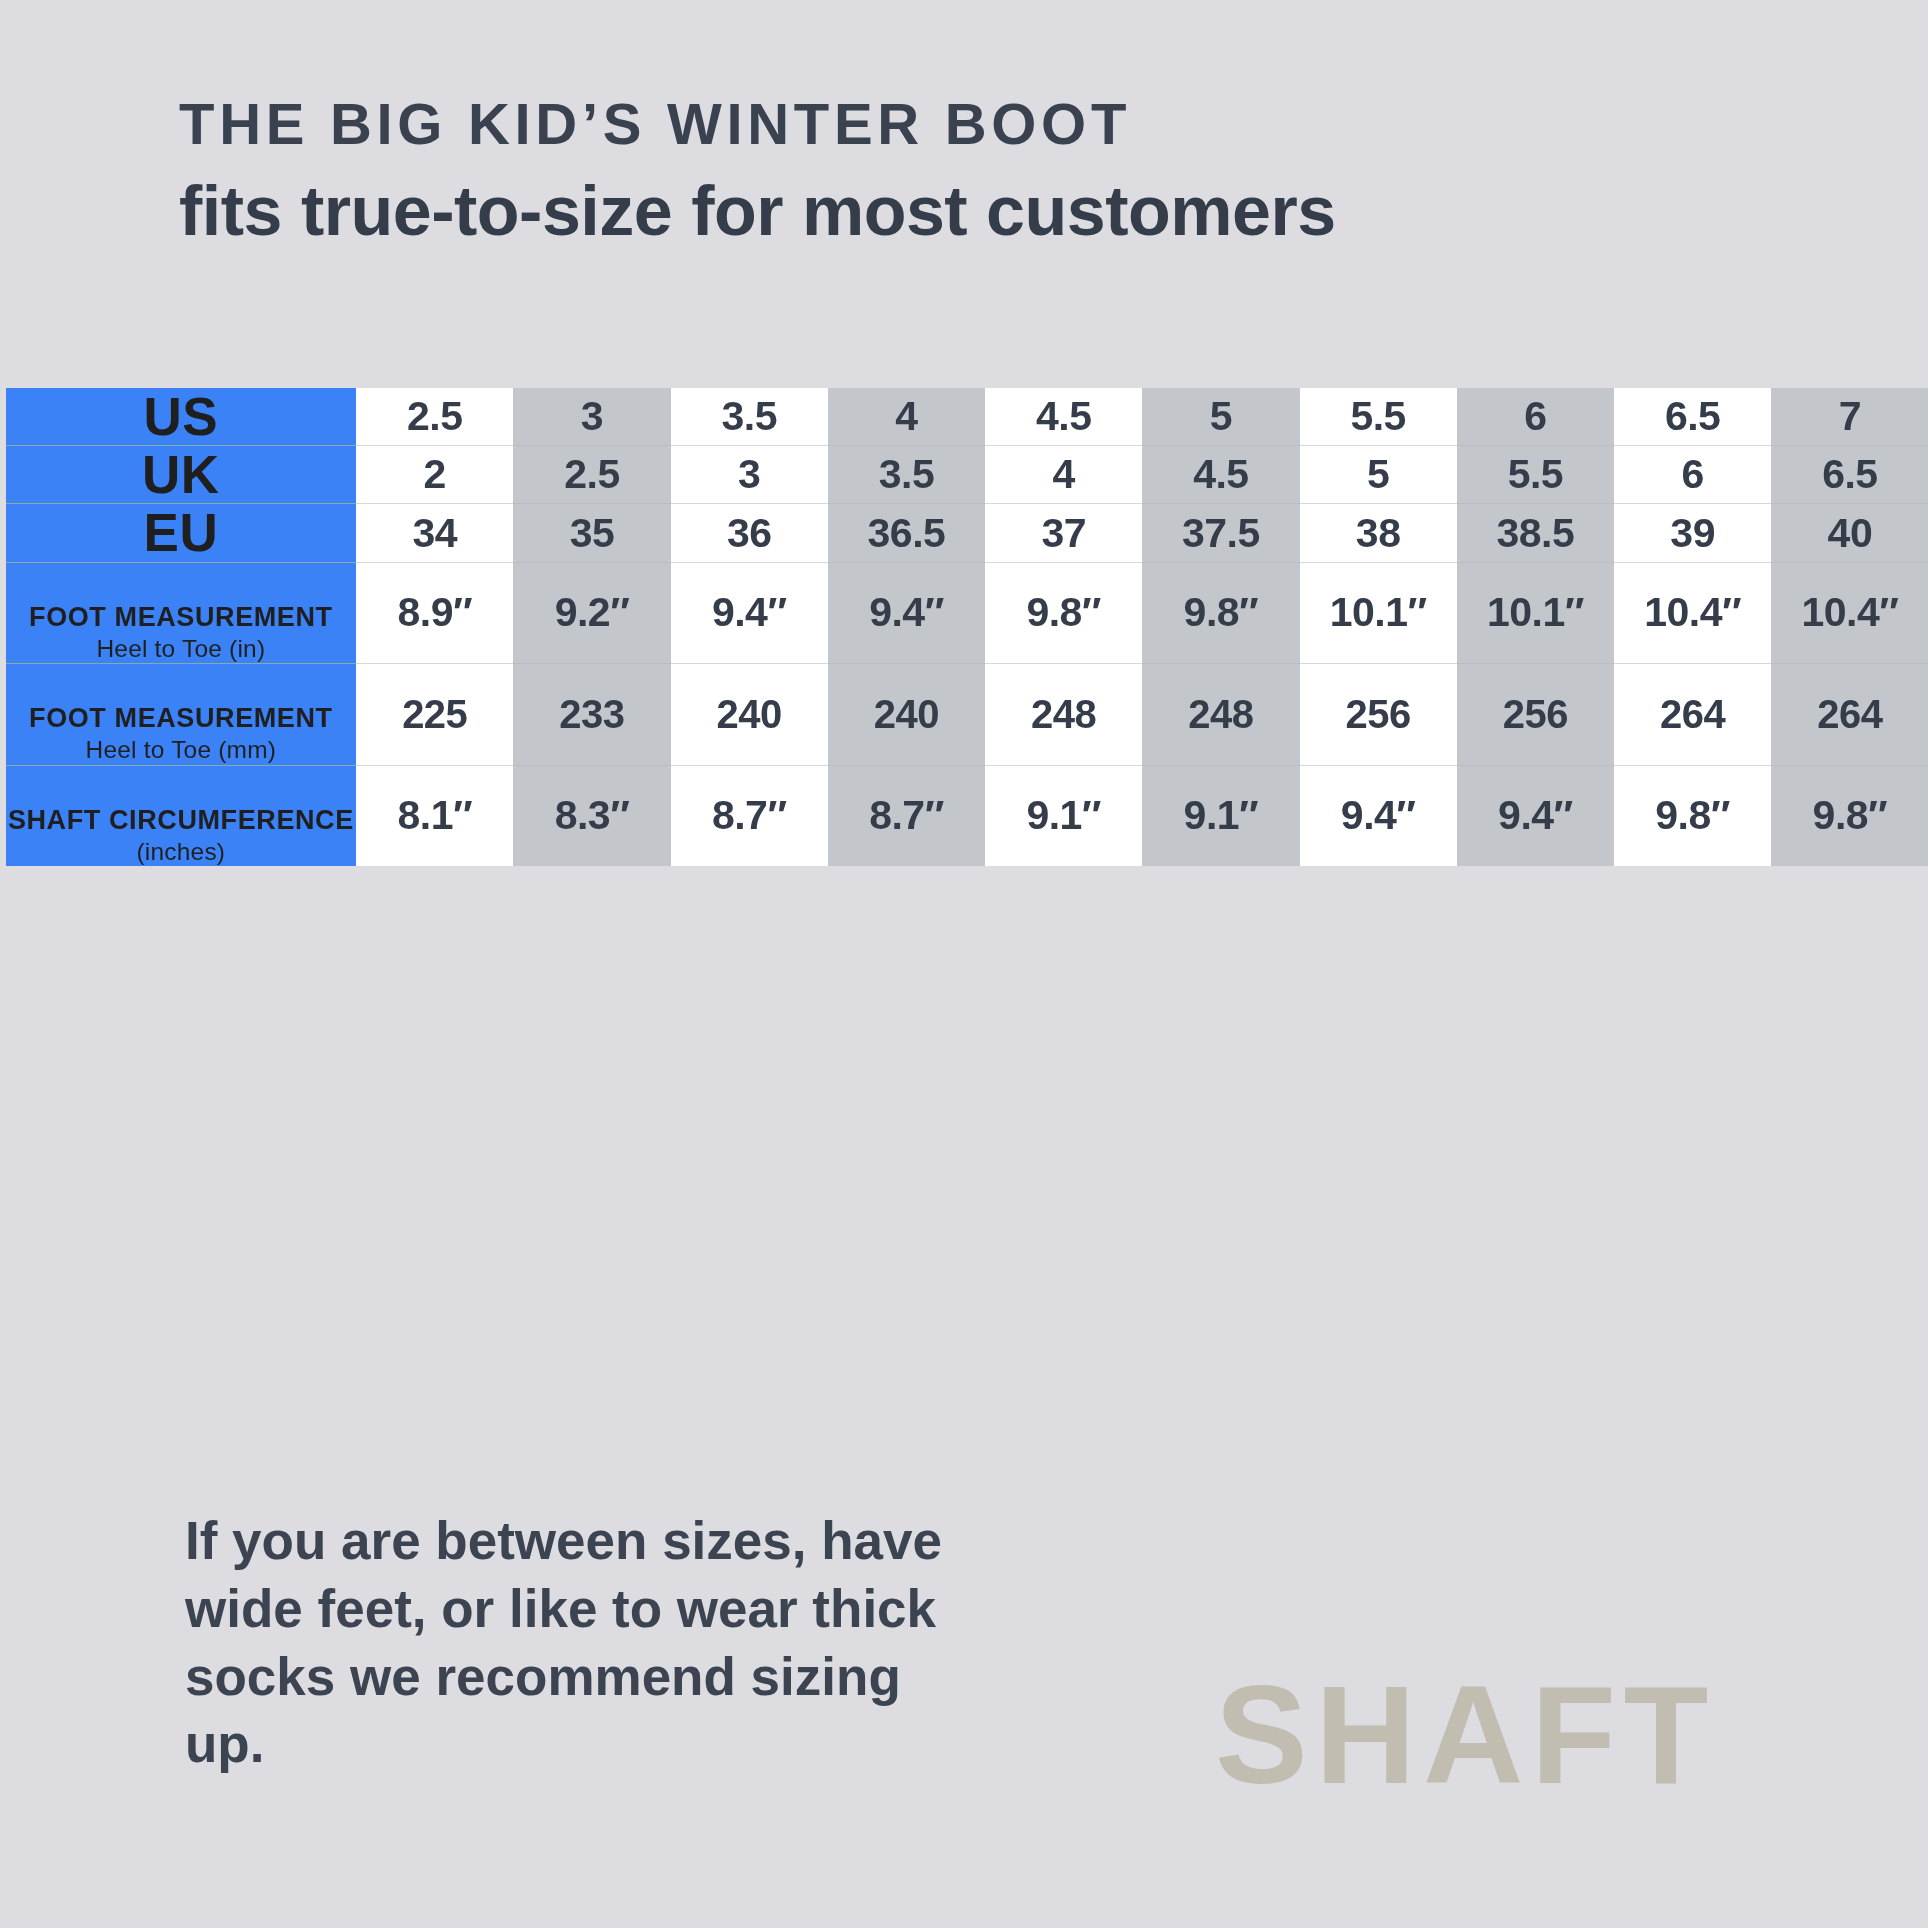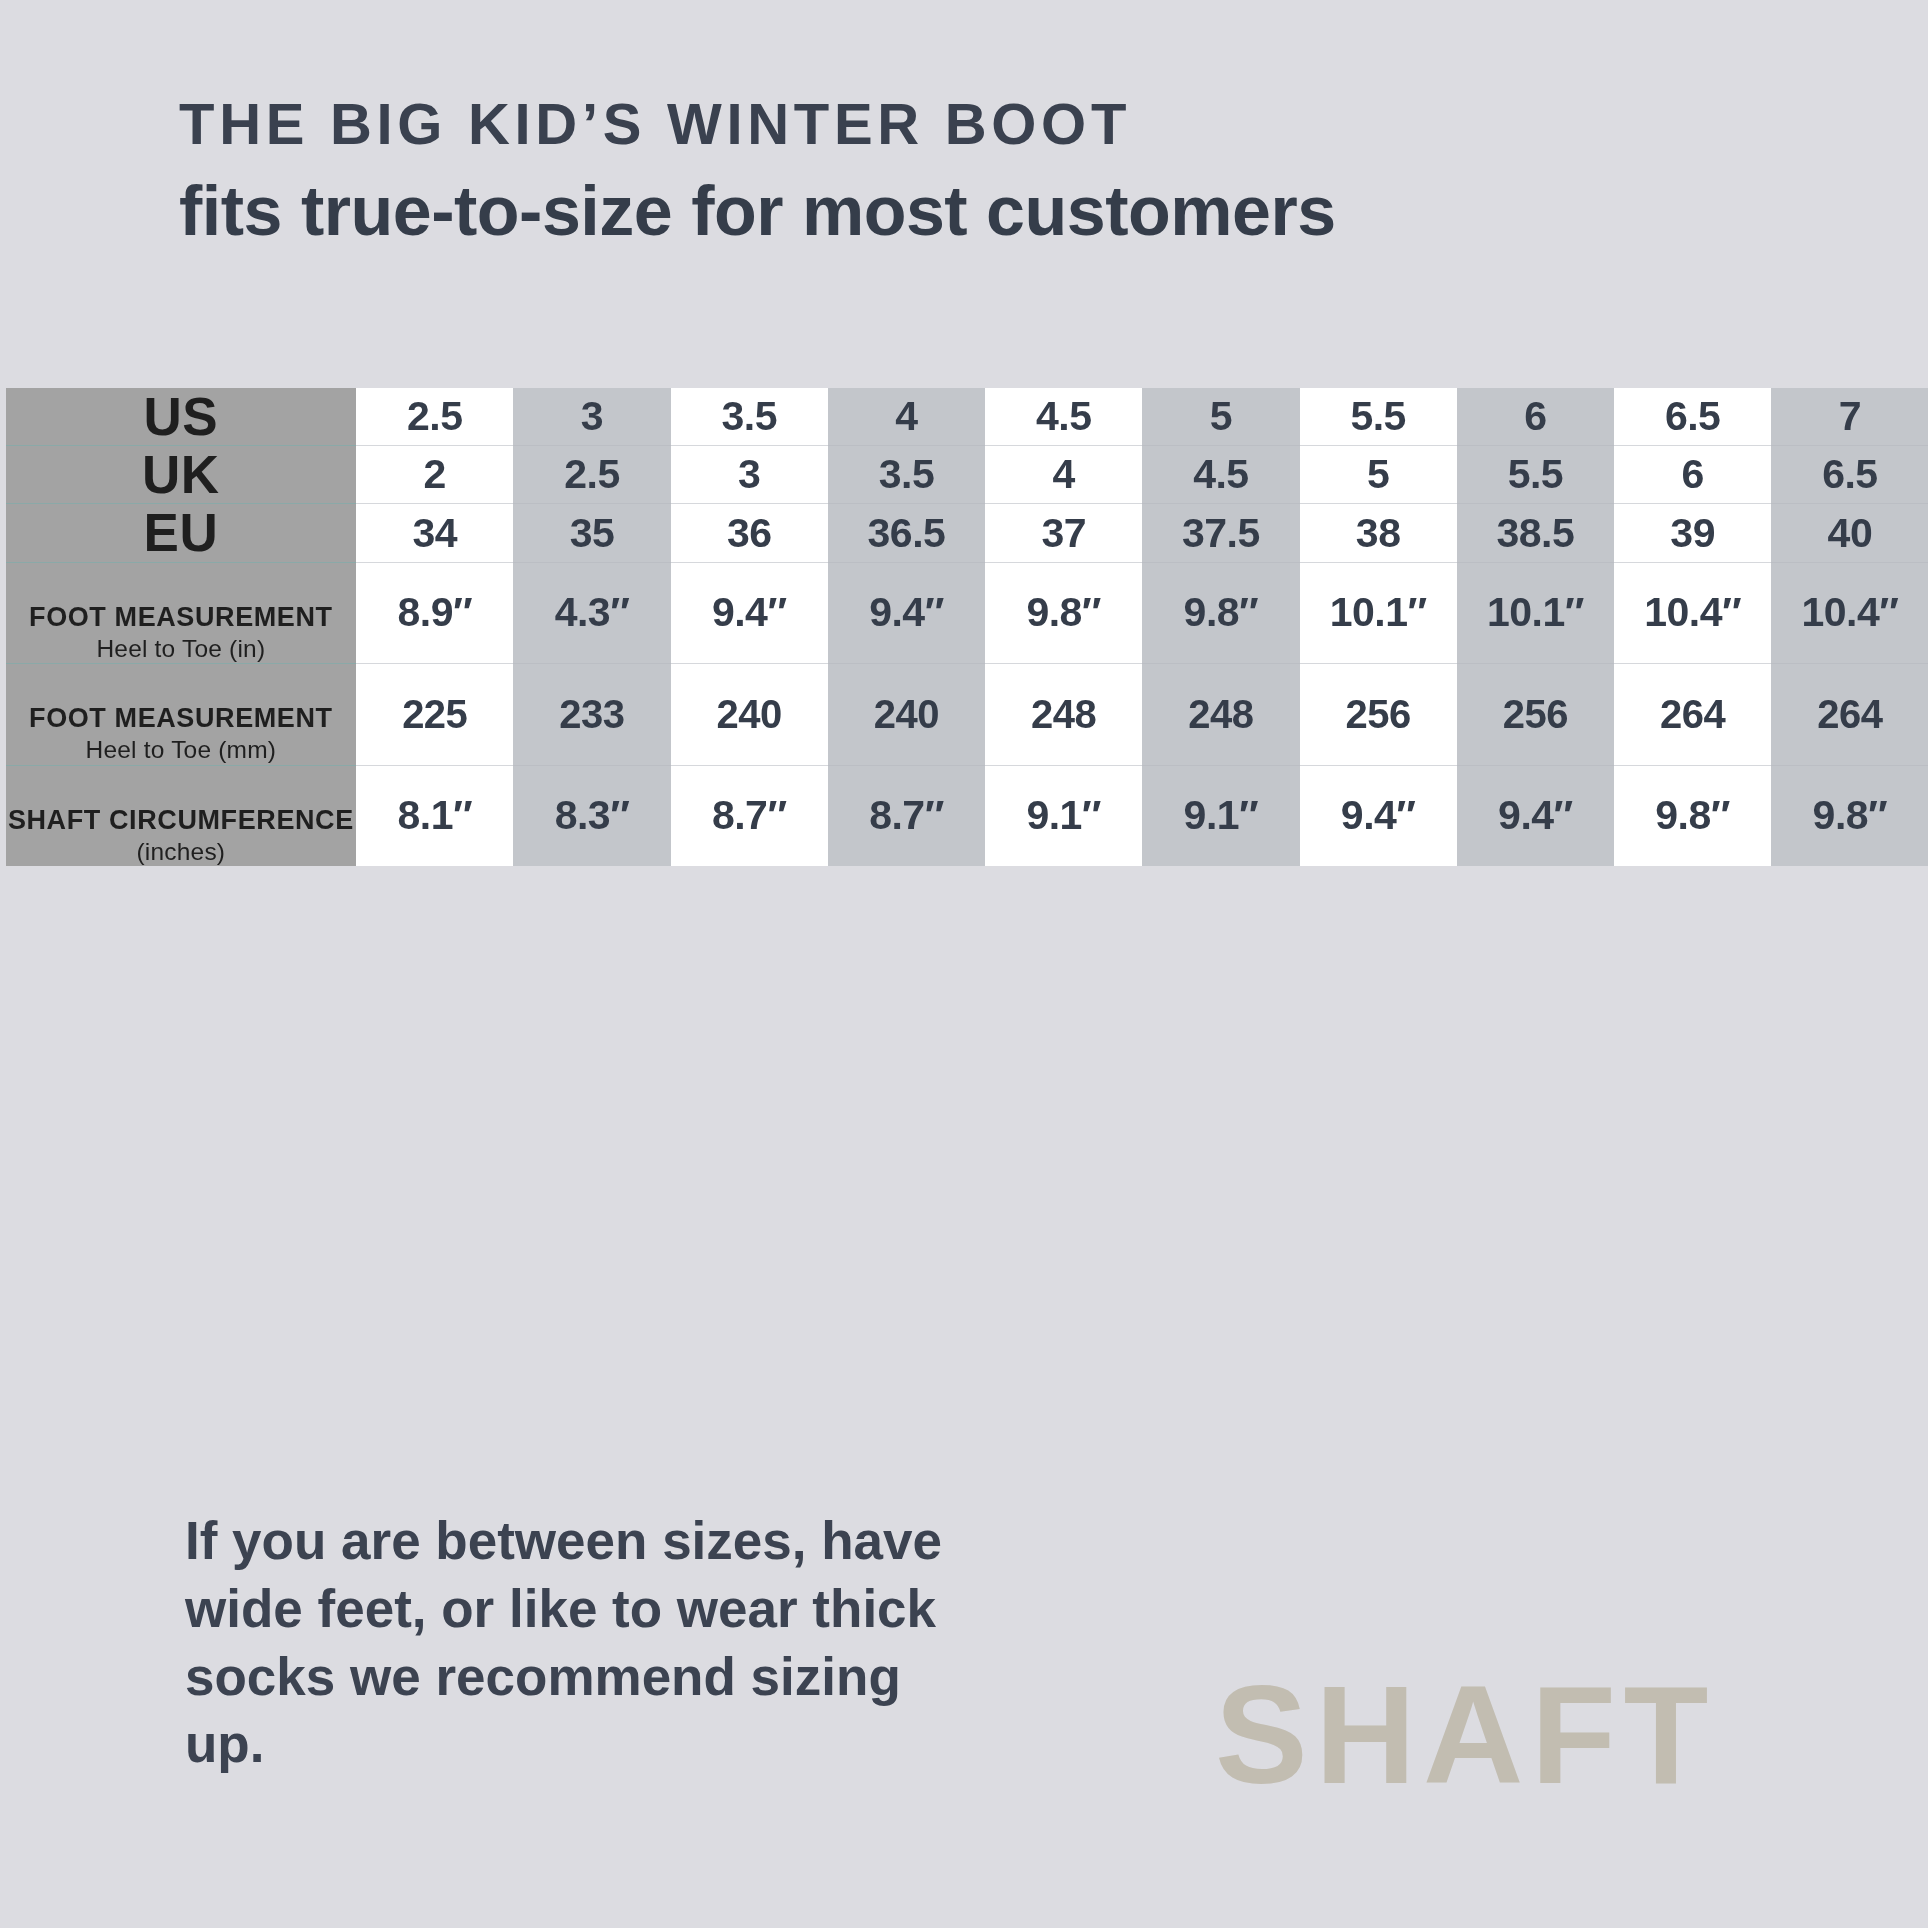--- a/index.html
+++ b/index.html
@@ -62,21 +62,21 @@
     padding: 0;
     text-align: center;
     vertical-align: middle;
   }
 
   
   col.label-col { width: 350px; }
   col.data-col  { width: 157px; }
 
   .row-label {
-    background: #a3a3a3;
+    background: #3b82f6;
     color: #1f1f1f;
     border-bottom: 0.9px solid #8aa9a8;
     padding: 5.6px 13px;
   }
 
   .row-label .main {
     display: block;
     font-weight: 700;
     line-height: 1.08;
   }
@@ -200,21 +200,21 @@
       <td class="cell odd">39</td>
       <td class="cell even">40</td>
     </tr>
 
     <tr>
       <td class="row-label small">
         <span class="main">FOOT MEASUREMENT</span>
         <span class="sub">Heel to Toe (in)</span>
       </td>
       <td class="cell odd">8.9″</td>
-      <td class="cell even">4.3″</td>
+      <td class="cell even">9.2″</td>
       <td class="cell odd">9.4″</td>
       <td class="cell even">9.4″</td>
       <td class="cell odd">9.8″</td>
       <td class="cell even">9.8″</td>
       <td class="cell odd">10.1″</td>
       <td class="cell even">10.1″</td>
       <td class="cell odd">10.4″</td>
       <td class="cell even">10.4″</td>
     </tr>
 

